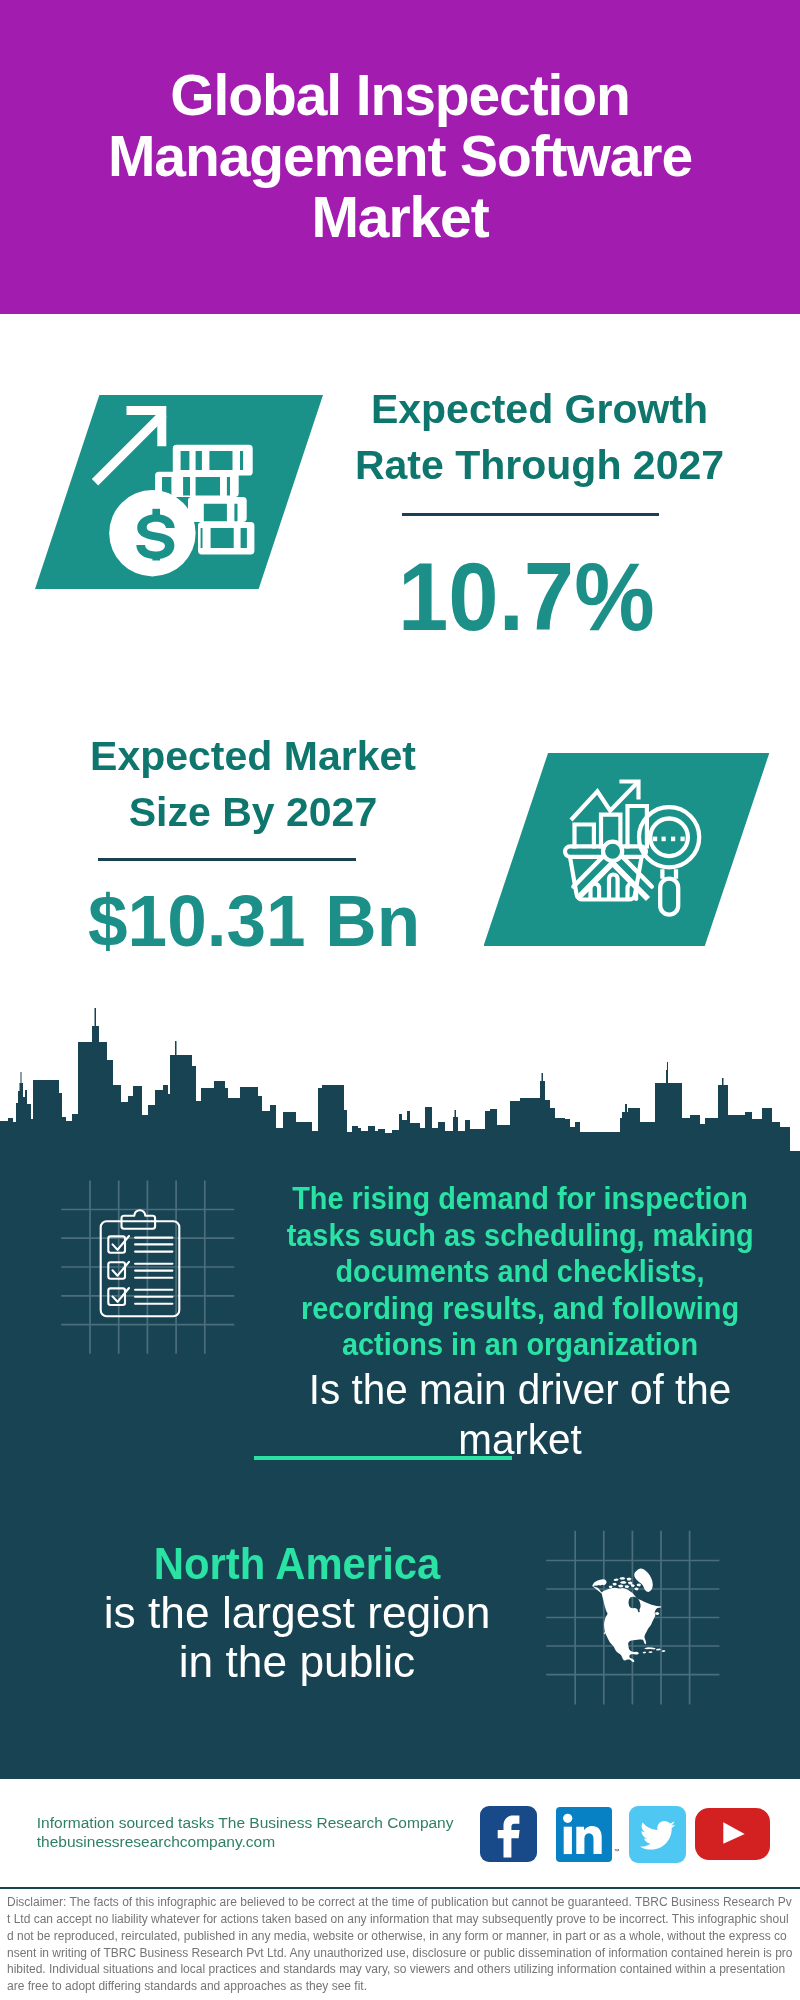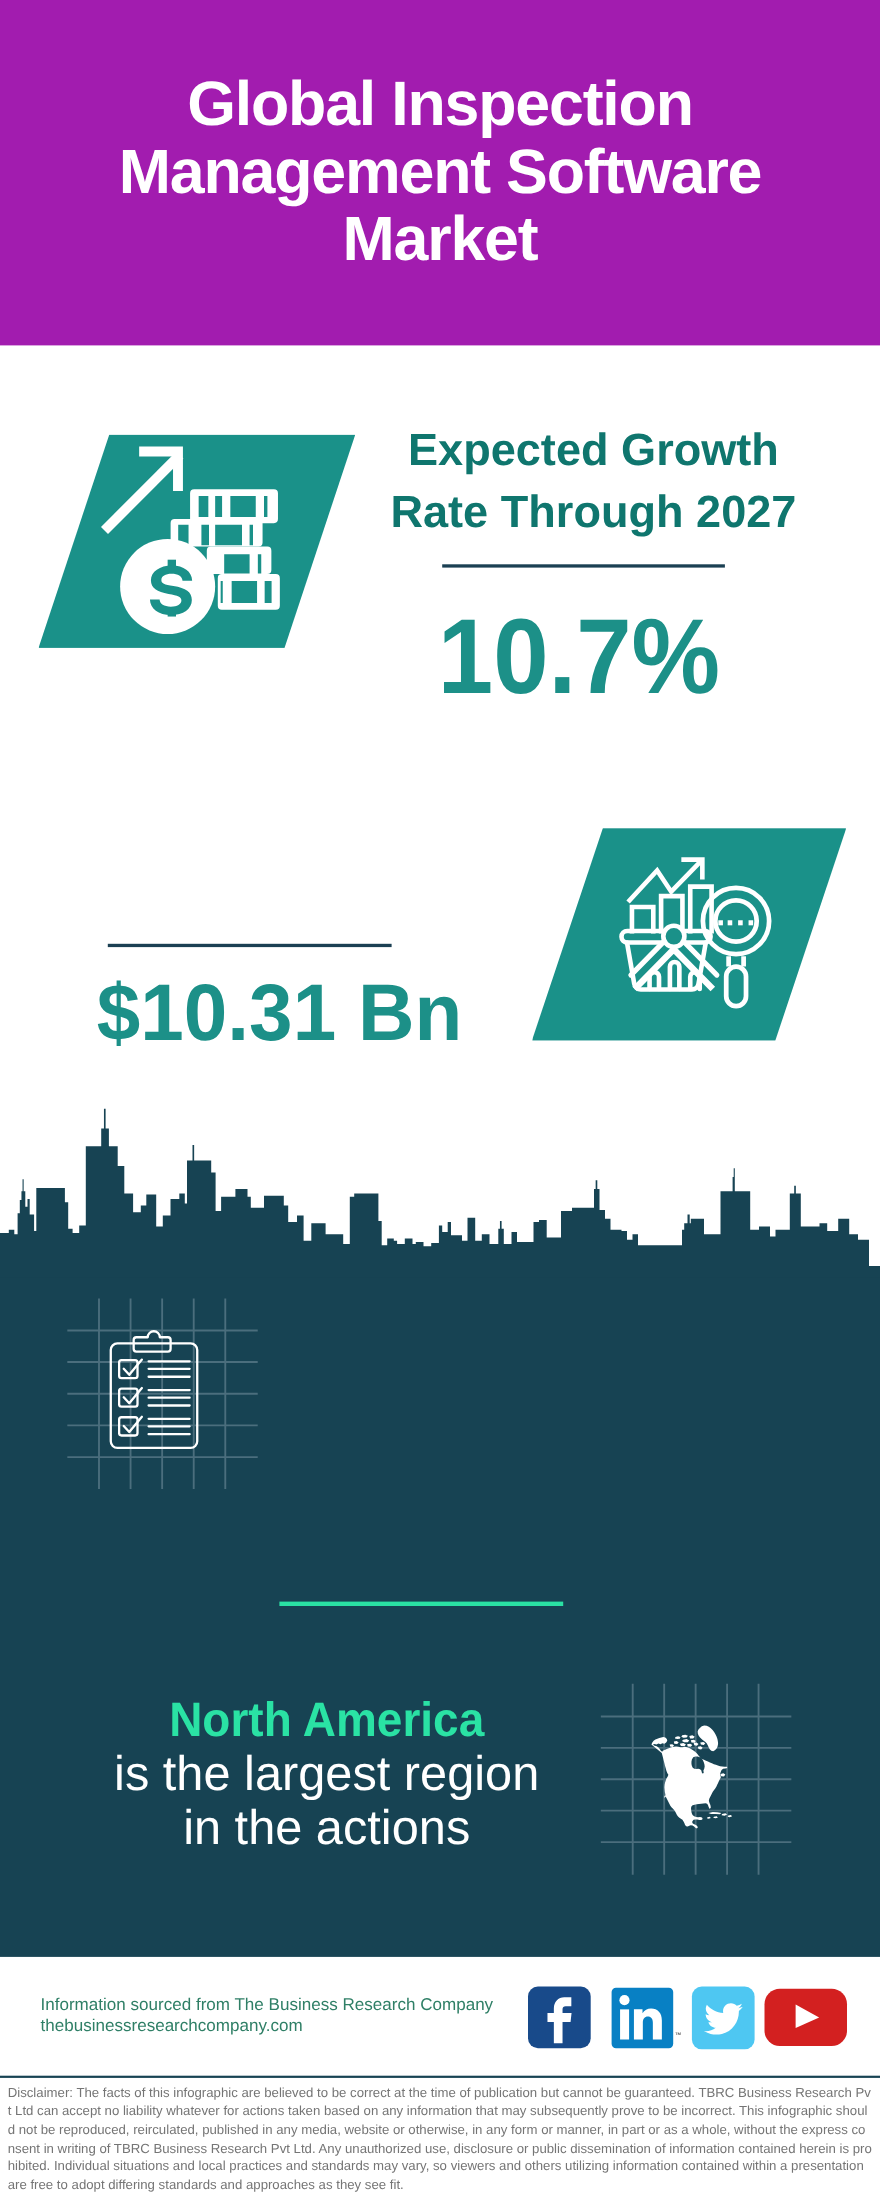--- a/index.html
+++ b/index.html
@@ -90,20 +90,22 @@
             c-0.3 -8.2 -7.6 -13.7 -18.5 -13.7 z"></path>
         </g>
       </g>
     </svg>
   </div>
   <div class="stat-label" style="left:339px;top:381px;width:401px;">Expected Growth
 Rate Through 2027</div>
   <div class="stat-rule" style="left:401.9px;top:513px;width:257.3px;"></div>
   <div class="stat-value" style="left:398px;top:548px;font-size:97px;line-height:97px;transform:scaleX(0.933);transform-origin:left top;">10.7%</div>
 
+  <div class="stat-label" style="left:53px;top:727.5px;width:400px;">Expected Market
+Size By 2027</div>
   <div class="stat-rule" style="left:97.5px;top:857.5px;width:258.5px;"></div>
   <div class="stat-value" style="left:88px;top:885px;font-size:72.9px;line-height:72.9px;transform:scaleX(0.976);transform-origin:left top;">$10.31 Bn</div>
   <div class="para" style="left:483.5px;top:752.8px;width:285.9px;height:193.3px;">
     <div class="para-shape" style="-webkit-clip-path:polygon(22.6% 0%,100% 0%,77.4% 100%,0% 100%);clip-path:polygon(22.6% 0%,100% 0%,77.4% 100%,0% 100%);"></div>
     <svg class="icon-svg" viewBox="562 775 145 145" style="position:absolute;left:78.5px;top:22.2px;width:145px;height:145px;overflow:visible;">
       <g fill="none" stroke="#ffffff" stroke-width="4.2" stroke-linecap="square" stroke-linejoin="miter">
 
         <polyline points="572.4,818.5 597.4,791.4 610.2,810.6 635.5,784.5"></polyline>
 
         <polyline points="621.5,781.5 638.5,781.5 638.5,797.5"></polyline>
@@ -167,42 +169,48 @@
       <rect x="108.3" y="1288.4" width="16.7" height="16.6" rx="2.2"></rect>
       <path d="M112.5 1244.4 l5.0 5.4 l11.5 -13.8"></path>
       <path d="M112.5 1270.3 l5.0 5.4 l11.5 -13.8"></path>
       <path d="M112.5 1296.4 l5.0 5.4 l11.5 -13.8"></path>
       <path d="M135.1 1237.6 h37.3 M135.1 1244.4 h37.3 M135.1 1251.6 h37.3"></path>
       <path d="M135.1 1263.7 h37.3 M135.1 1270.6 h37.3 M135.1 1277.7 h37.3"></path>
       <path d="M135.1 1289.8 h37.3 M135.1 1296.7 h37.3 M135.1 1303.8 h37.3"></path>
     </g>
   </svg>
 
+  <div class="msg" style="left:268px;top:1181px;width:504px;"><div class="hl" style="font-size:31.2px;line-height:36.6px;transform:scaleX(0.926);">The rising demand for inspection
+tasks such as scheduling, making
+documents and checklists,
+recording results, and following
+actions in an organization</div><div class="pl" style="font-size:43px;line-height:50.5px;transform:scaleX(0.94);">Is the main driver of the
+market</div></div>
   <div class="stat-rule" style="left:254.3px;top:1456.1px;width:257.6px;height:3.8px;background:#2ae2a4;"></div>
 
   <div class="msg" style="left:51px;top:1539px;width:492px;"><div class="hl" style="font-size:44px;line-height:50.2px;transform:scaleX(0.95);">North America</div><div class="pl" style="font-size:44.3px;line-height:48.3px;">is the largest region
-in the actions</div></div>
+in the public</div></div>
   <svg class="grid-bg" viewBox="544 1528 180 180" style="left:544px;top:1528px;width:180px;height:180px;">
     <g stroke="#4b6e7d" stroke-width="1.7" fill="none">
       <path d="M575.2 1530.7 V1704.4 M603.8 1530.7 V1704.4 M632.4 1530.7 V1704.4 M661.0 1530.7 V1704.4 M689.6 1530.7 V1704.4"></path>
       <path d="M546.2 1560.5 H719.4 M546.2 1589.0 H719.4 M546.2 1617.5 H719.4 M546.2 1646.0 H719.4 M546.2 1674.6 H719.4"></path>
     </g>
   </svg>
 
   <svg class="na-map" viewBox="588 1565 82 106" style="position:absolute;left:588px;top:1565px;width:82px;height:106px;">
     <g fill="#ffffff">
       <path fill-rule="evenodd" d="M592.2,1586.0 L593.0,1584.2 L594.2,1582.6 L595.8,1581.4 L597.6,1580.6 L599.4,1580.0 L601.2,1579.6 L603.0,1579.2 L604.8,1579.6 L606.2,1580.8 L606.6,1582.6 L605.6,1584.2 L604.0,1585.2 L602.2,1584.8 L600.4,1585.6 L598.6,1585.0 L596.8,1585.8 L595.0,1585.4 L593.4,1586.2 L595.2,1587.0 L597.0,1587.6 L598.6,1588.6 L599.8,1590.0 L600.8,1591.6 L602.0,1592.6 L602.6,1591.6 L604.6,1590.6 L606.6,1589.8 L608.6,1589.0 L610.6,1588.4 L612.6,1588.0 L614.6,1587.8 L616.6,1588.0 L618.6,1588.4 L620.6,1588.4 L622.6,1588.0 L624.6,1588.4 L626.6,1589.2 L628.6,1590.2 L630.4,1591.4 L632.2,1592.8 L633.8,1594.4 L635.2,1596.2 L636.6,1597.8 L638.2,1599.0 L640.0,1599.8 L641.8,1600.6 L643.6,1601.4 L645.4,1602.2 L647.2,1603.0 L649.0,1603.8 L650.8,1604.4 L652.6,1605.0 L654.6,1605.6 L656.6,1606.0 L658.6,1606.2 L660.8,1606.2 L661.2,1607.2 L659.4,1607.8 L657.4,1608.0 L656.0,1609.2 L655.2,1610.8 L654.7,1612.4 L655.0,1614.2 L655.3,1615.9 L654.4,1617.6 L653.6,1619.2 L652.8,1620.8 L652.0,1622.6 L651.2,1624.4 L650.2,1626.0 L649.0,1627.4 L648.0,1628.8 L647.2,1630.4 L646.4,1632.0 L645.6,1633.6 L644.8,1635.2 L644.4,1637.0 L645.0,1639.0 L645.8,1641.0 L646.2,1643.2 L645.2,1644.6 L644.2,1642.8 L643.6,1641.0 L642.8,1639.8 L641.4,1639.4 L639.4,1639.6 L637.4,1639.8 L635.4,1640.0 L633.4,1640.2 L631.4,1640.6 L629.6,1641.2 L628.4,1642.4 L628.2,1644.2 L628.4,1646.2 L628.8,1648.2 L629.6,1650.0 L631.0,1651.2 L632.8,1651.8 L634.6,1652.0 L636.4,1651.8 L638.2,1652.2 L638.8,1653.6 L637.6,1654.6 L635.8,1654.6 L634.0,1654.2 L632.2,1654.0 L630.6,1654.4 L629.4,1655.6 L629.4,1657.2 L630.6,1658.2 L632.2,1658.8 L633.6,1659.8 L634.4,1661.2 L633.6,1662.2 L632.2,1661.6 L631.0,1660.4 L629.6,1659.6 L628.0,1659.4 L626.6,1659.8 L625.2,1660.4 L623.8,1660.2 L622.8,1659.0 L622.2,1657.4 L621.4,1655.8 L620.4,1654.4 L619.0,1653.4 L617.6,1652.6 L616.4,1651.4 L615.4,1650.0 L614.6,1648.4 L613.8,1646.8 L612.8,1645.4 L611.6,1644.2 L610.4,1643.0 L609.4,1641.6 L608.6,1640.0 L607.8,1638.4 L607.0,1636.8 L606.2,1635.2 L605.4,1633.6 L604.6,1632.0 L603.8,1633.4 L604.4,1634.6 L605.0,1633.2 L604.8,1631.2 L604.4,1629.2 L604.2,1627.0 L604.0,1624.8 L604.2,1622.6 L604.6,1620.4 L605.2,1618.4 L606.0,1616.6 L607.0,1615.0 L607.6,1613.4 L606.6,1611.8 L605.8,1609.8 L605.2,1607.6 L604.6,1605.4 L604.0,1603.0 L603.4,1600.6 L602.8,1598.2 L602.2,1595.8 L601.6,1593.6 Z M630.2,1597.4 L632.2,1596.8 L634.2,1596.8 L636.2,1597.4 L637.8,1598.6 L639.0,1600.2 L639.8,1602.0 L640.4,1604.0 L640.6,1606.0 L640.2,1608.0 L639.4,1609.8 L639.8,1611.4 L639.0,1612.4 L638.0,1611.4 L637.6,1609.6 L636.4,1608.4 L634.8,1608.0 L633.0,1608.2 L631.2,1608.0 L629.8,1607.0 L629.0,1605.4 L628.6,1603.6 L628.6,1601.6 L629.0,1599.6 Z"></path>
       <path d="M636.0,1571.2 L638.0,1569.4 L640.2,1568.6 L642.4,1568.8 L644.4,1569.8 L646.2,1571.2 L647.8,1572.8 L649.2,1574.6 L650.4,1576.6 L651.4,1578.6 L652.2,1580.8 L652.6,1583.0 L652.8,1585.2 L652.4,1587.4 L651.6,1589.4 L650.2,1591.0 L648.4,1592.0 L646.6,1591.6 L645.2,1590.2 L644.2,1588.4 L643.4,1586.6 L642.4,1584.8 L641.0,1583.4 L639.4,1582.2 L637.8,1581.0 L636.4,1579.6 L635.2,1578.0 L634.4,1576.2 L634.2,1574.2 L634.8,1572.4 Z"></path>
       <path d="M614.0,1579.2 L616.4,1578.4 L618.6,1579.0 L618.0,1580.6 L615.6,1581.0 L613.6,1580.4 ZM620.2,1577.6 L623.0,1577.0 L625.4,1578.0 L624.2,1579.6 L621.4,1579.8 L619.4,1578.8 ZM626.6,1578.2 L629.4,1577.6 L631.6,1578.8 L630.2,1580.4 L627.4,1580.4 ZM621.0,1581.6 L624.2,1581.0 L626.6,1582.2 L625.2,1583.8 L622.0,1583.8 L620.0,1582.8 ZM628.0,1582.0 L630.8,1581.6 L632.6,1582.8 L631.4,1584.4 L628.6,1584.2 ZM612.6,1583.2 L615.2,1582.8 L617.0,1584.0 L615.6,1585.4 L613.0,1585.2 ZM618.0,1585.2 L621.2,1584.6 L623.6,1585.8 L622.2,1587.4 L619.0,1587.2 ZM624.6,1585.6 L627.4,1585.2 L629.4,1586.4 L628.0,1588.0 L625.2,1587.8 ZM630.6,1584.6 L633.2,1584.2 L635.0,1585.4 L633.6,1587.0 L631.2,1586.6 ZM634.4,1588.0 L637.0,1587.6 L638.8,1588.8 L637.4,1590.4 L635.0,1590.0 ZM608.8,1586.0 L611.2,1585.6 L612.8,1586.8 L611.4,1588.2 L609.2,1587.8 ZM610.8,1589.8 L613.4,1589.4 L615.2,1590.6 L613.8,1592.0 L611.4,1591.6 ZM616.2,1589.6 L618.6,1589.2 L620.2,1590.4 L618.8,1591.8 L616.6,1591.4 ZM636.6,1584.0 L639.4,1583.6 L641.2,1584.8 L639.8,1586.4 L637.2,1586.0 Z"></path>
       <path d="M655.0,1612.8 L657.6,1612.0 L659.4,1613.2 L658.2,1615.0 L655.6,1614.8 ZM644.0,1648.2 L648.0,1647.2 L652.2,1647.4 L655.8,1648.2 L654.4,1649.4 L650.4,1649.0 L646.4,1649.2 ZM656.4,1649.0 L659.4,1648.4 L661.0,1649.6 L658.8,1650.6 L656.0,1650.2 ZM662.0,1650.4 L664.4,1650.0 L665.6,1651.2 L663.4,1652.0 L661.6,1651.6 ZM649.0,1651.6 L651.6,1651.2 L652.6,1652.4 L650.4,1653.0 L648.4,1652.6 ZM643.2,1652.0 L645.2,1651.6 L646.2,1652.8 L644.2,1653.4 L642.6,1653.0 Z"></path>
     </g>
   </svg>
 
   <div class="footer">
-    <div class="src-text" style="left:36.8px;top:1813.2px;"><span>Information sourced from The Business Research Company</span><br><span>thebusinessresearchcompany.com</span></div>
+    <div class="src-text" style="left:36.8px;top:1813.2px;"><span>Information sourced tasks The Business Research Company</span><br><span>thebusinessresearchcompany.com</span></div>
 
     <a class="social" style="left:479.7px;top:1805.6px;width:57.8px;height:56.4px;background:#184a8a;border-radius:9px;">
       <svg viewBox="0 0 57.8 56.4" width="57.8" height="56.4">
           <path fill="#ffffff" d="M39.4 9.6 h-6.4 c-5.6 0 -9.5 4.2 -9.5 10.2 v4.2 h-5.8 v8.2 h5.8 v19.4 h7.9 v-19.4 h7.3 l0.9 -8.2 h-8.2 v-3.4 c0 -1.7 1.0 -2.8 2.8 -2.8 h5.2 z"></path>
         </svg>
     </a>
     <a class="social" style="left:556.4px;top:1807.3px;width:55.3px;height:54.6px;background:#0880c4;border-radius:4px;">
       <svg viewBox="0 0 55.3 54.6" width="55.3" height="54.6">
           <g fill="#ffffff">
             <rect x="7.7" y="19.7" width="8.2" height="27.4"></rect>

